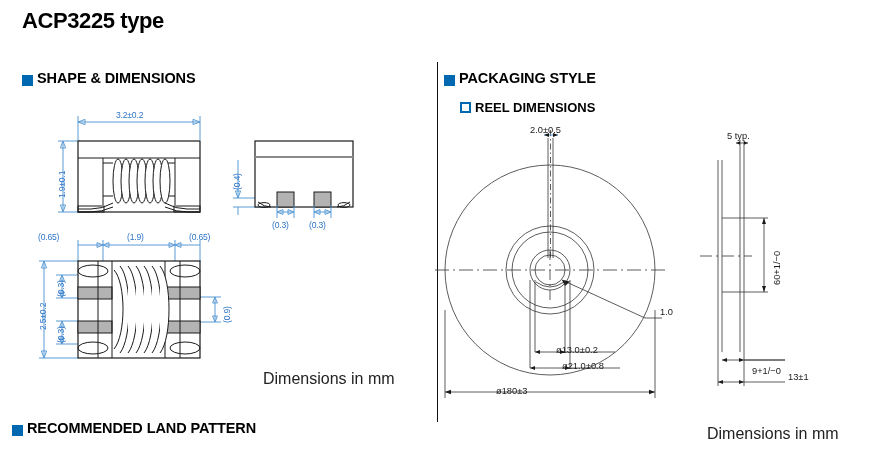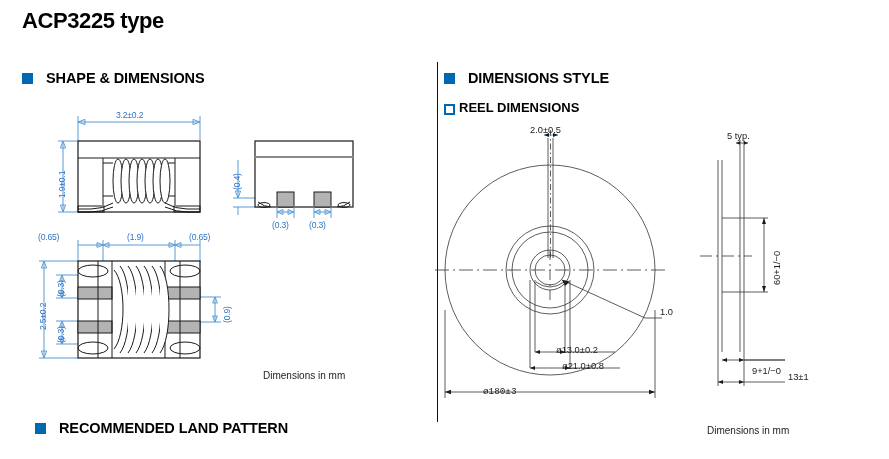--- a/index.html
+++ b/index.html
@@ -2,31 +2,31 @@
 <html><head>
 <meta charset="utf-8">
 <style>
   html,body{margin:0;padding:0;background:#ffffff;}
   body{width:889px;height:459px;position:relative;overflow:hidden;
        font-family:"Liberation Sans","DejaVu Sans",sans-serif;color:#000;}
   .abs{position:absolute;}
 
   
   #page-title{left:22px;top:8px;font-size:22px;font-weight:bold;letter-spacing:-0.4px;}
-  .section-head{font-size:14.5px;font-weight:bold;letter-spacing:-0.1px;display:flex;align-items:center;gap:13px;white-space:nowrap;}
+  .section-head{font-size:14.5px;font-weight:bold;letter-spacing:-0.1px;display:flex;align-items:flex-end;gap:4px;white-space:nowrap;}
   .sq-filled{width:11px;height:11px;background:#0067B1;display:inline-block;flex:0 0 auto;}
   .sq-hollow{width:11px;height:11px;border:2px solid #0067B1;background:#fff;display:inline-block;box-sizing:border-box;flex:0 0 auto;}
   .sub-head{font-size:13px;font-weight:bold;display:flex;align-items:center;gap:4px;white-space:nowrap;}
 
   #head-shape{left:22px;top:70px;}
   #head-pack{left:444px;top:70px;}
-  #head-reel{left:444px;top:100px;align-items:flex-end;}
-  #head-land{left:35px;top:420px;}
-
-  .caption{font-size:10px;color:#222;white-space:nowrap;}
+  #head-reel{left:460px;top:100px;}
+  #head-land{left:12px;top:420px;}
+
+  .caption{font-size:16px;color:#222;white-space:nowrap;}
   #cap-left{left:263px;top:370px;}
   #cap-right{left:707px;top:425px;}
 
   
   .dimtxt{position:absolute;font-size:8.6px;color:#2E75C6;white-space:nowrap;letter-spacing:-0.2px;}
   .dimtxt.v{transform-origin:0 0;transform:rotate(-90deg);}
   .blkdim{position:absolute;font-size:9.3px;color:#1a1a1a;white-space:nowrap;}
   .blkdim.v{transform-origin:0 0;transform:rotate(-90deg);}
 
   svg{position:absolute;overflow:visible;}
@@ -43,21 +43,21 @@
 
 <div class="abs" id="page-title">ACP3225 type</div>
 
 <div class="abs section-head" id="head-shape">
   <span class="sq-filled"></span>
   <span>SHAPE &amp; DIMENSIONS</span>
 </div>
 
 <div class="abs section-head" id="head-pack">
   <span class="sq-filled"></span>
-  <span>DIMENSIONS STYLE</span>
+  <span>PACKAGING STYLE</span>
 </div>
 
 <div class="abs sub-head" id="head-reel">
   <span class="sq-hollow"></span>
   <span>REEL DIMENSIONS</span>
 </div>
 
 <div class="abs section-head" id="head-land">
   <span class="sq-filled"></span>
   <span>RECOMMENDED LAND PATTERN</span>
@@ -297,21 +297,21 @@
     <line class="blkthin" x1="5" y1="392" x2="215" y2="392"></line>
     <path d="M5 392 l6 -2.2 v4.4 z" fill="#1a1a1a"></path>
     <path d="M215 392 l-6 -2.2 v4.4 z" fill="#1a1a1a"></path>
   </g>
 </svg>
 
 <div class="abs blkdim" style="left:530px;top:125px;">2.0±0.5</div>
 <div class="abs blkdim" style="left:618px;top:307px;margin-left:42px;">1.0</div>
 <div class="abs blkdim" style="left:556px;top:345px;text-align:right;">ø13.0±0.2</div>
 <div class="abs blkdim" style="left:562px;top:361px;">ø21.0±0.8</div>
-<div class="abs blkdim" style="left:483px;top:386px;font-family:Liberation Mono, monospace;">ø180±3</div>
+<div class="abs blkdim" style="left:496px;top:386px;">ø180±3</div>
 
 <svg class="abs" style="left:690px;top:0px;width:199px;height:420px;">
 
   <line class="blkthin" x1="28" y1="160" x2="28" y2="352"></line>
   <line class="blkthin" x1="32" y1="160" x2="32" y2="352"></line>
 
   <line class="blkthin" x1="50" y1="140" x2="50" y2="352"></line>
   <line class="blkthin" x1="54" y1="140" x2="54" y2="352"></line>
 
   <line class="blkthin" x1="46" y1="143" x2="58" y2="143"></line>

